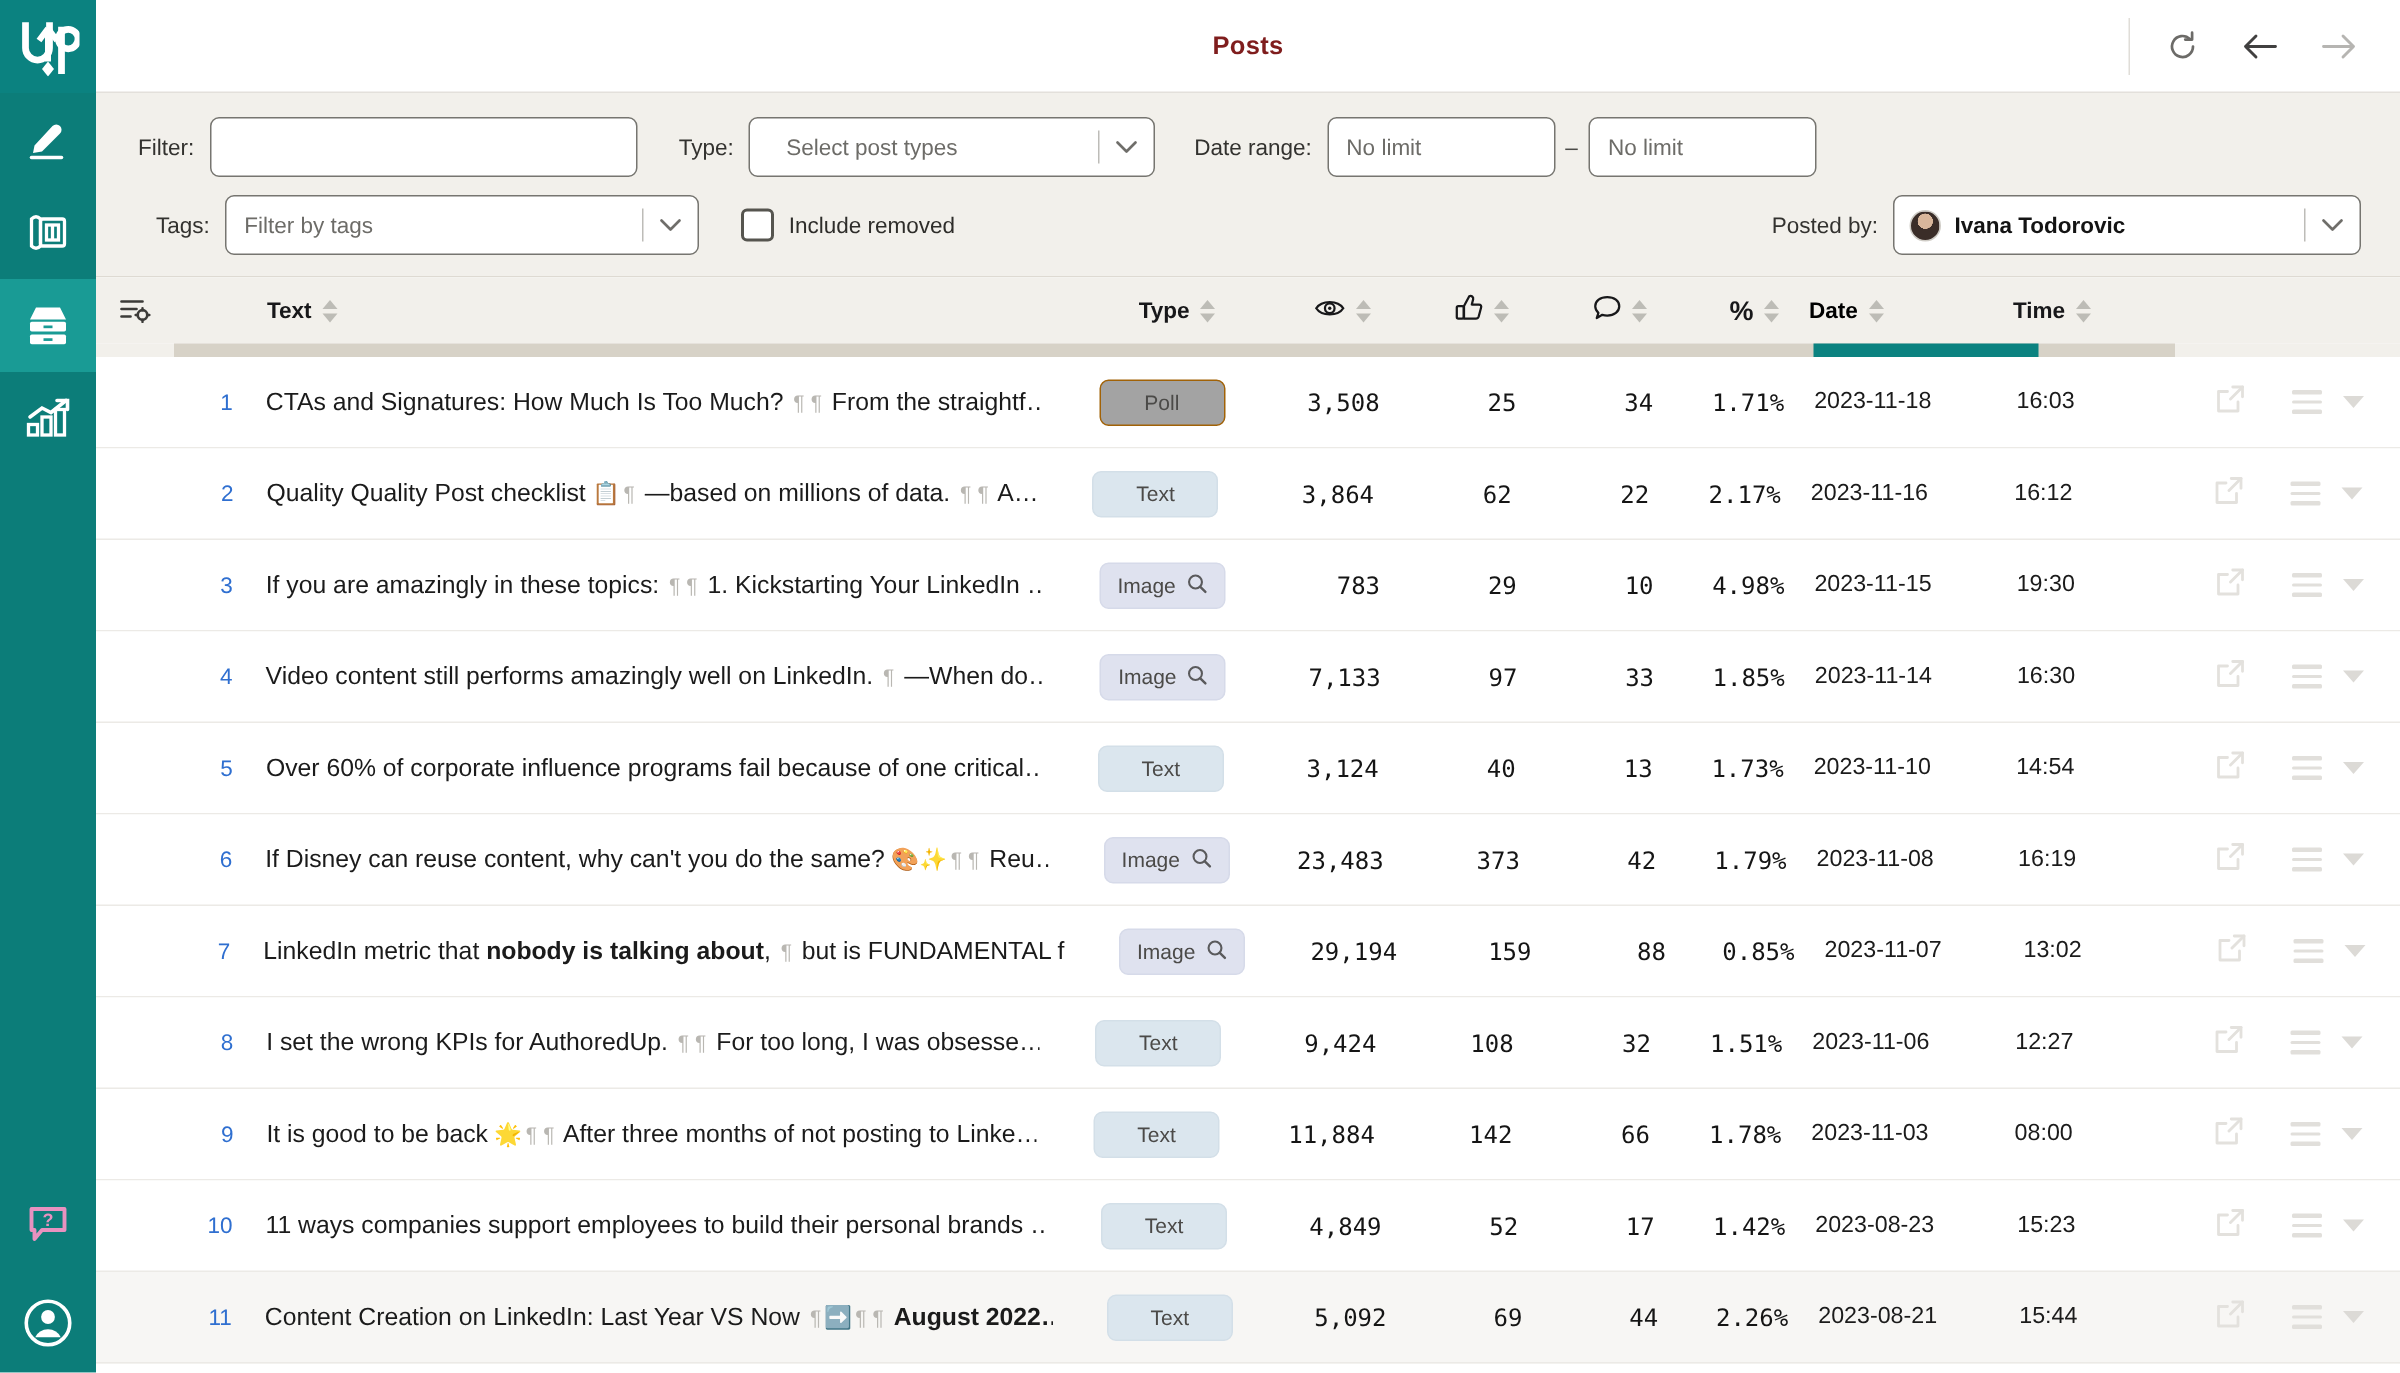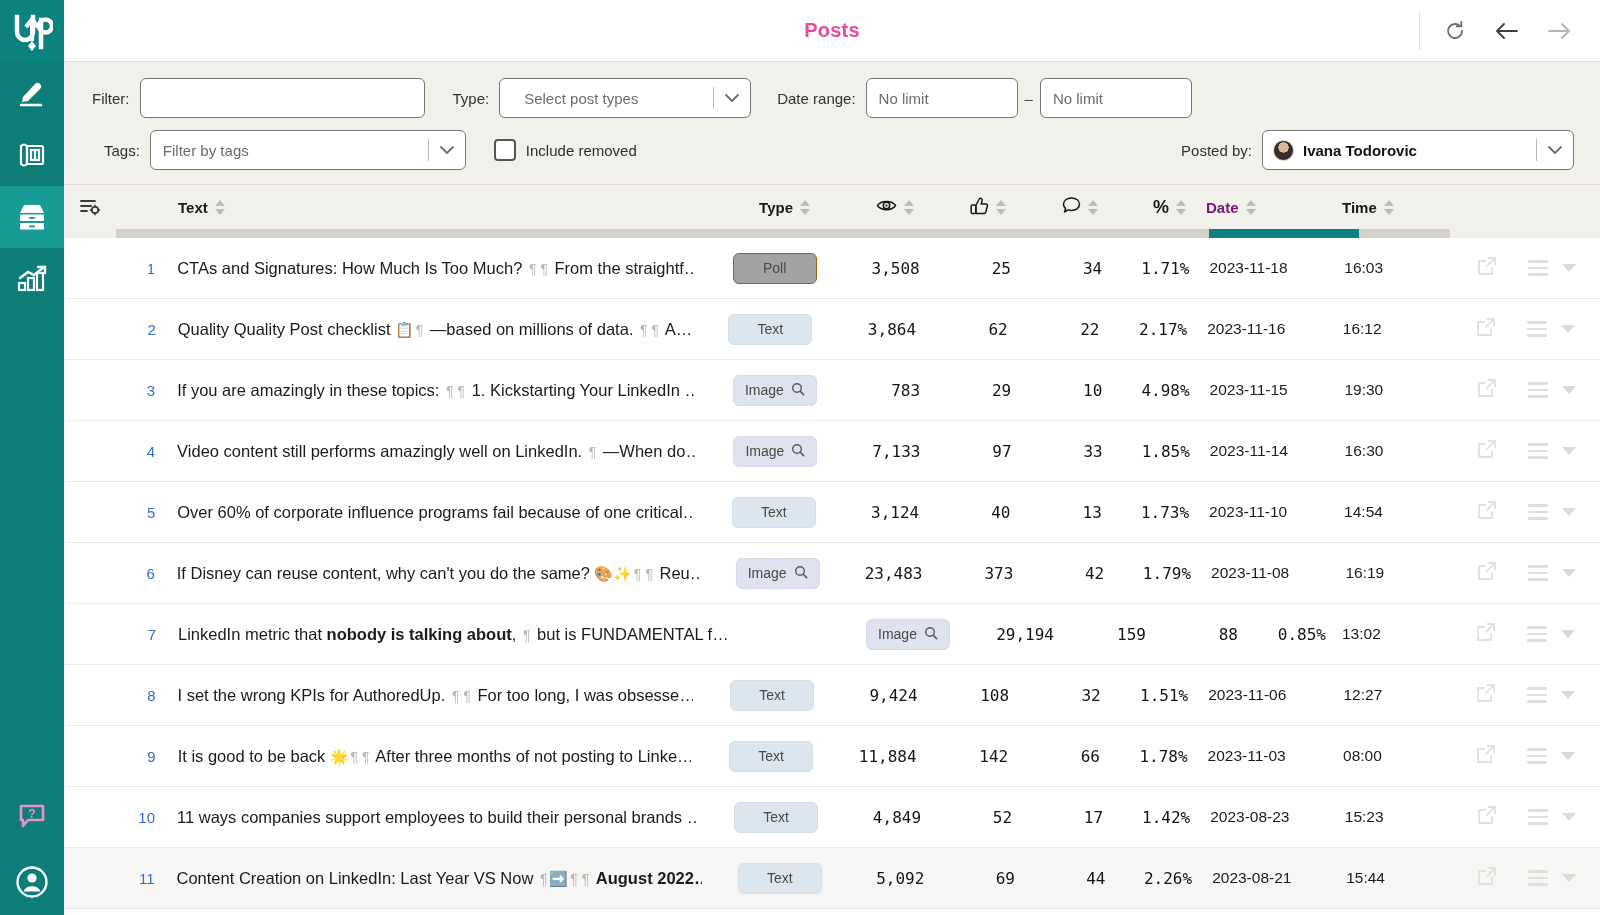--- a/index.html
+++ b/index.html
@@ -50,21 +50,21 @@
 
   .topbar {
     height: 62px; flex: 0 0 62px;
     background: #ffffff;
     display: flex; align-items: center;
     position: relative;
     border-bottom: 1px solid #e3e0db;
   }
   .topbar-title {
     position: absolute; left: 0; right: 0; text-align: center;
-    font-size: 20px; font-weight: bold; color: #ec4899;
+    font-size: 17px; font-weight: bold; color: #7f1d1d;
     letter-spacing: 0.2px;
     pointer-events: none;
   }
   .topbar-actions {
     margin-left: auto; display: flex; align-items: center; gap: 26px;
     padding-right: 28px; padding-left: 22px;
     border-left: 1px solid #e0ddd8; height: 38px;
   }
   .tb-btn { width: 26px; height: 26px; display:flex; align-items:center; justify-content:center; cursor: pointer; }
 
@@ -80,21 +80,21 @@
   .flabel { font-size: 15px; color: #33322f; margin-right: 10px; white-space: nowrap; }
   .ctrl {
     background: #ffffff; border: 1px solid #767570; border-radius: 6px;
     height: 40px; display: flex; align-items: center; font-size: 15px; color: #111;
   }
   .text-input { width: 285px; padding: 0 10px; }
   .select-ctrl { position: relative; padding: 0 0 0 12px; }
   .select-ctrl .sel-val { flex: 1 1 auto; white-space: nowrap; overflow: hidden; }
   .sel-divider { width: 1px; height: 22px; background: #bdbcb8; margin: 0 0 0 6px; }
   .sel-caret { width: 36px; display: flex; align-items: center; justify-content: center; }
-  .type-select { width: 252px; padding-left: 24px; }
+  .type-select { width: 271px; padding-left: 24px; }
   .tags-select { width: 316px; }
   .date-input { width: 152px; padding: 0 12px; }
   .date-dash { margin: 0 7px; color: #4b4a47; font-size: 15px; }
   .posted-select { width: 312px; padding-left: 10px; }
   .avatar-mini {
     width: 21px; height: 21px; border-radius: 50%;
     background: radial-gradient(circle at 50% 34%, #d8b69b 0 32%, #3a2d28 33% 100%);
     margin-right: 9px; flex: 0 0 21px; overflow: hidden; position: relative;
     border: 1px solid #cfccc6;
   }
@@ -121,21 +121,21 @@
   .c-text { flex: 1 1 auto; min-width: 0; padding-left: 22px; }
   .c-type { width: 132px; justify-content: flex-end; padding-right: 10px; }
   .c-views{ width: 98px; justify-content: flex-end; padding-right: 4px; }
   .c-likes{ width: 92px; justify-content: flex-end; padding-right: 4px; }
   .c-comm { width: 92px; justify-content: flex-end; padding-right: 4px; }
   .c-pct  { width: 88px; justify-content: flex-end; padding-right: 4px; }
   .c-date { width: 140px; justify-content: flex-start; padding-left: 16px; }
   .c-time { width: 120px; justify-content: flex-start; padding-left: 12px; }
   .c-act  { width: 150px; justify-content: center; }
 
-  .hcell.active { color: #701a75; }
+  .hcell.active { color: #000000; }
 
   .arr-up {
     width: 0; height: 0; border-left: 5px solid transparent; border-right: 5px solid transparent;
     border-bottom: 6px solid #bdbcb6; margin-bottom: 3px;
   }
   .arr-dn {
     width: 0; height: 0; border-left: 5px solid transparent; border-right: 5px solid transparent;
     border-top: 6px solid #bdbcb6;
   }
 
@@ -649,20 +649,21 @@
                 <span><svg width="14" height="14" viewBox="0 0 14 14">
                     <circle cx="6" cy="6" r="4.3" fill="none" stroke="#5a5a5c" stroke-width="1.4"></circle>
                     <path d="M9.2 9.2 L12.6 12.6" stroke="#5a5a5c" stroke-width="1.6" stroke-linecap="round"></path>
                   </svg></span>
               </span>
             </div>
             <div class="cell num-mono c-views">29,194</div>
             <div class="cell num-mono c-likes">159</div>
             <div class="cell num-mono c-comm">88</div>
             <div class="cell num-mono c-pct">0.85%</div>
+            <div class="cell datecell c-date">2023-11-07</div>
             <div class="cell timecell c-time">13:02</div>
             <div class="cell act c-act">
               <span><svg class="ext-icon" viewBox="0 0 22 22">
                   <path d="M12.5 3 L19 3 L19 9.5" fill="none" stroke="#e2e0dc" stroke-width="1.9" stroke-linecap="round" stroke-linejoin="round"></path>
                   <path d="M19 3 L11 11" fill="none" stroke="#e2e0dc" stroke-width="1.9" stroke-linecap="round"></path>
                   <path d="M16 13 L16 19 L3 19 L3 6 L9 6" fill="none" stroke="#e2e0dc" stroke-width="1.9" stroke-linecap="round" stroke-linejoin="round"></path>
                 </svg></span>
               <span class="menu-icon">
                 <span></span>
                 <span></span>

